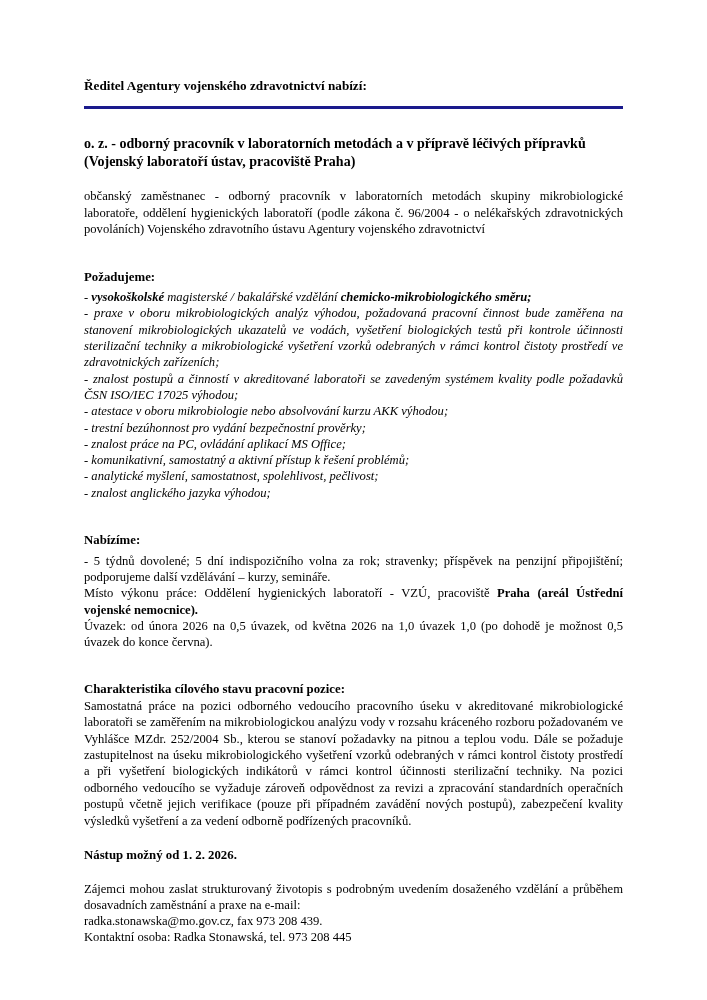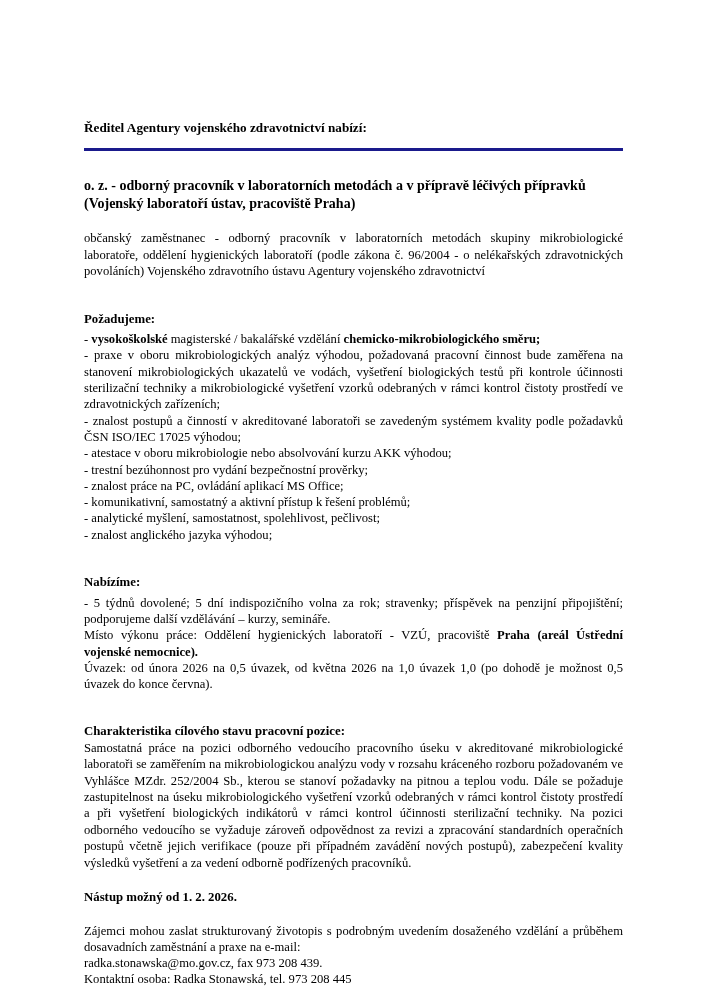--- a/index.html
+++ b/index.html
@@ -11,21 +11,21 @@
     width: 707px;
     height: 1000px;
     font-family: "Liberation Serif", "DejaVu Serif", serif;
     color: #000000;
     -webkit-font-smoothing: antialiased;
   }
   .page {
     box-sizing: border-box;
     width: 707px;
     height: 996px;
-    padding: 120px 84px 0 84px;
+    padding: 78px 84px 0 84px;
     position: relative;
   }
   .doc-title {
     font-size: 13.2px;
     font-weight: bold;
     line-height: 1.25;
     margin: 0;
   }
   .title-rule {
     height: 3px;
@@ -57,20 +57,21 @@
   .list {
     margin: 4px 0 0 0;
     padding: 0;
     list-style: none;
   }
   .list li {
     font-size: 12.6px;
     line-height: 1.295;
     text-align: justify;
     margin: 0;
+    font-style: italic;
   }
   .list li.nojustify {
     text-align: left;
   }
   .block {
     margin-top: 4px;
   }
   .line {
     font-size: 12.6px;
     line-height: 1.295;

